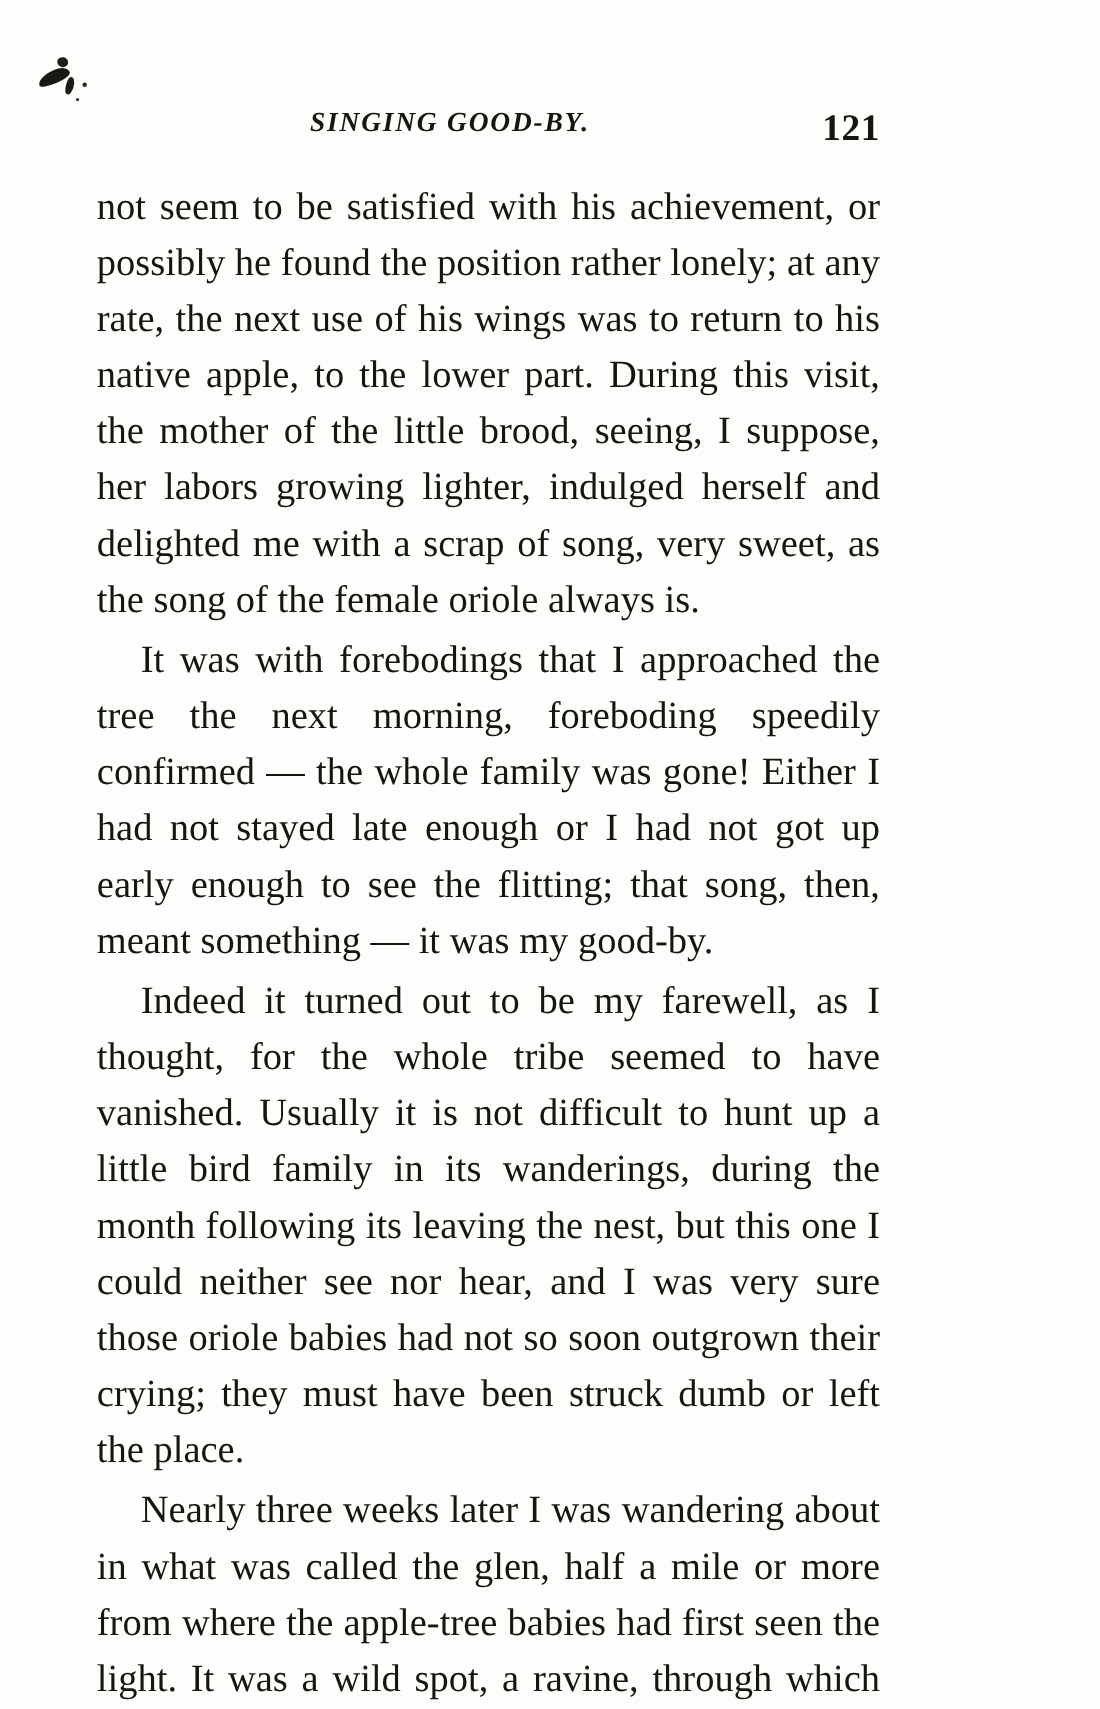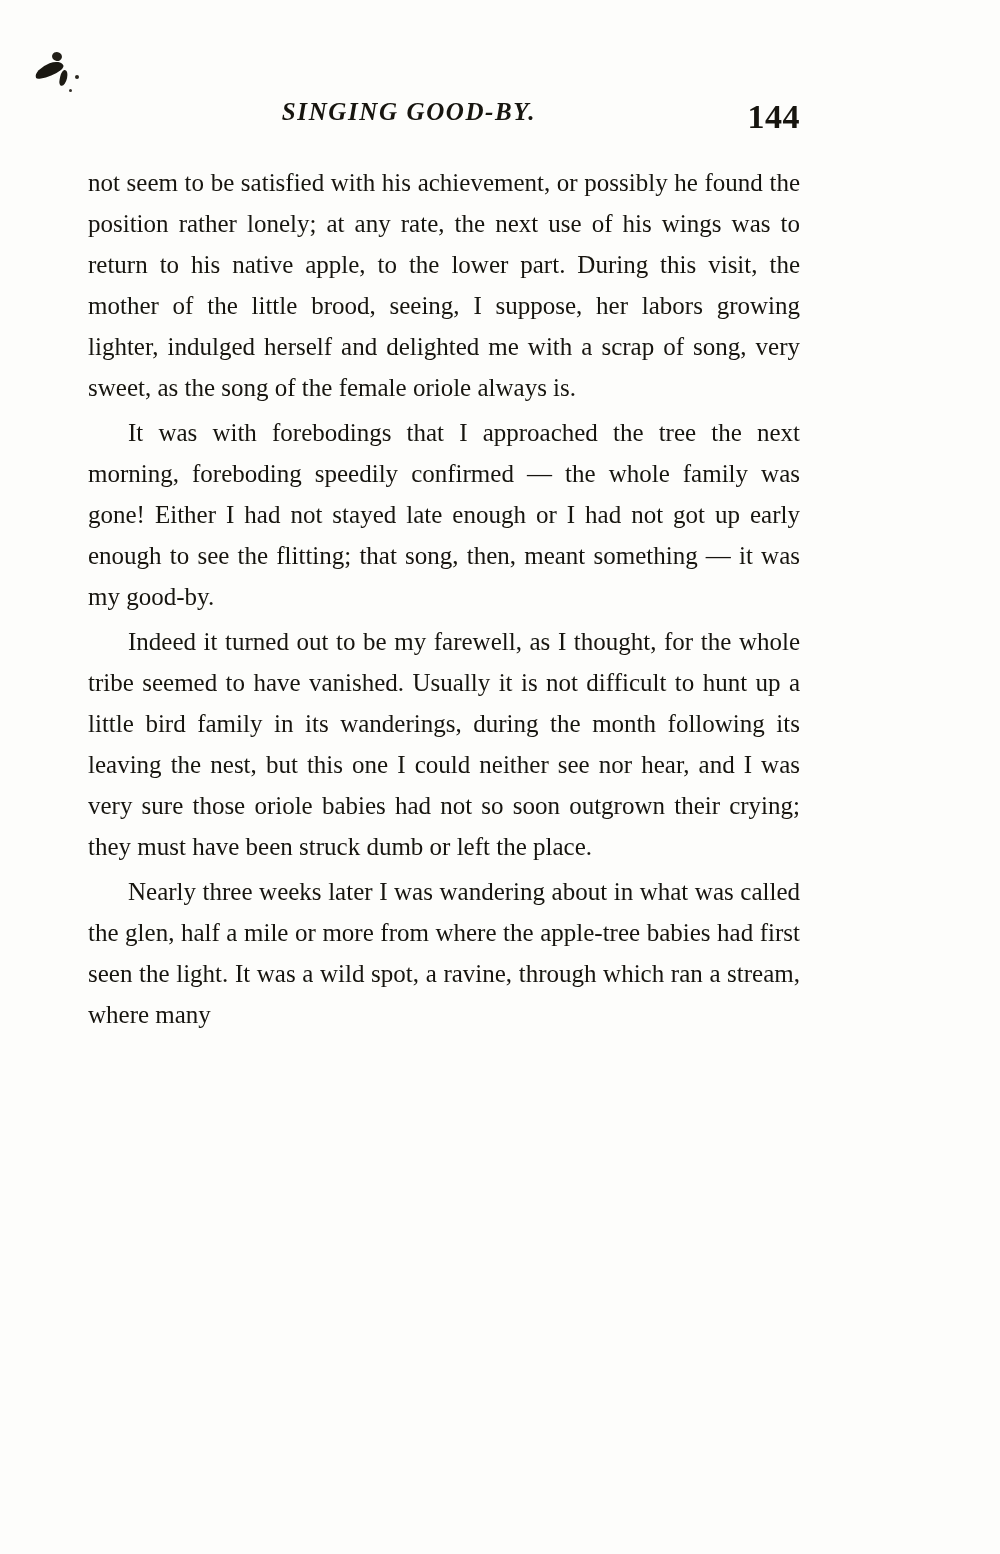--- a/index.html
+++ b/index.html
@@ -94,22 +94,22 @@
 
   
   .body-text {
     position: absolute;
     left: 88px;
     top: 162px;
     width: 712px;
   }
   .body-text p {
     margin: 0;
-    font-size: 25px;
-    line-height: 41px;
+    font-size: 35px;
+    line-height: 51px;
     text-align: justify;
     text-justify: inter-word;
     hyphens: none;
   }
   .body-text p.indent {
     text-indent: 40px;
   }
   .body-text p + p {
     margin-top: 4px;
   }
@@ -122,21 +122,21 @@
   <div class="smudge">
     <div class="blob1"></div>
     <div class="blob2"></div>
     <div class="blob3"></div>
     <div class="dot1"></div>
     <div class="dot2"></div>
   </div>
 
   <div class="header">
     <div class="running-title">SINGING GOOD-BY.</div>
-    <div class="page-number">144</div>
+    <div class="page-number">121</div>
   </div>
 
   <div class="body-text">
     <p>not seem to be satisfied with his achievement, or possibly he found the position rather lonely; at any rate, the next use of his wings was to return to his native apple, to the lower part. During this visit, the mother of the little brood, seeing, I suppose, her labors growing lighter, indulged herself and delighted me with a scrap of song, very sweet, as the song of the female oriole always is.</p>
     <p class="indent">It was with forebodings that I approached the tree the next morning, foreboding speedily confirmed — the whole family was gone! Either I had not stayed late enough or I had not got up early enough to see the flitting; that song, then, meant something — it was my good-by.</p>
     <p class="indent">Indeed it turned out to be my farewell, as I thought, for the whole tribe seemed to have vanished. Usually it is not difficult to hunt up a little bird family in its wanderings, during the month following its leaving the nest, but this one I could neither see nor hear, and I was very sure those oriole babies had not so soon outgrown their crying; they must have been struck dumb or left the place.</p>
     <p class="indent">Nearly three weeks later I was wandering about in what was called the glen, half a mile or more from where the apple-tree babies had first seen the light. It was a wild spot, a ravine, through which ran a stream, where many</p>
   </div>
 
 </div>

